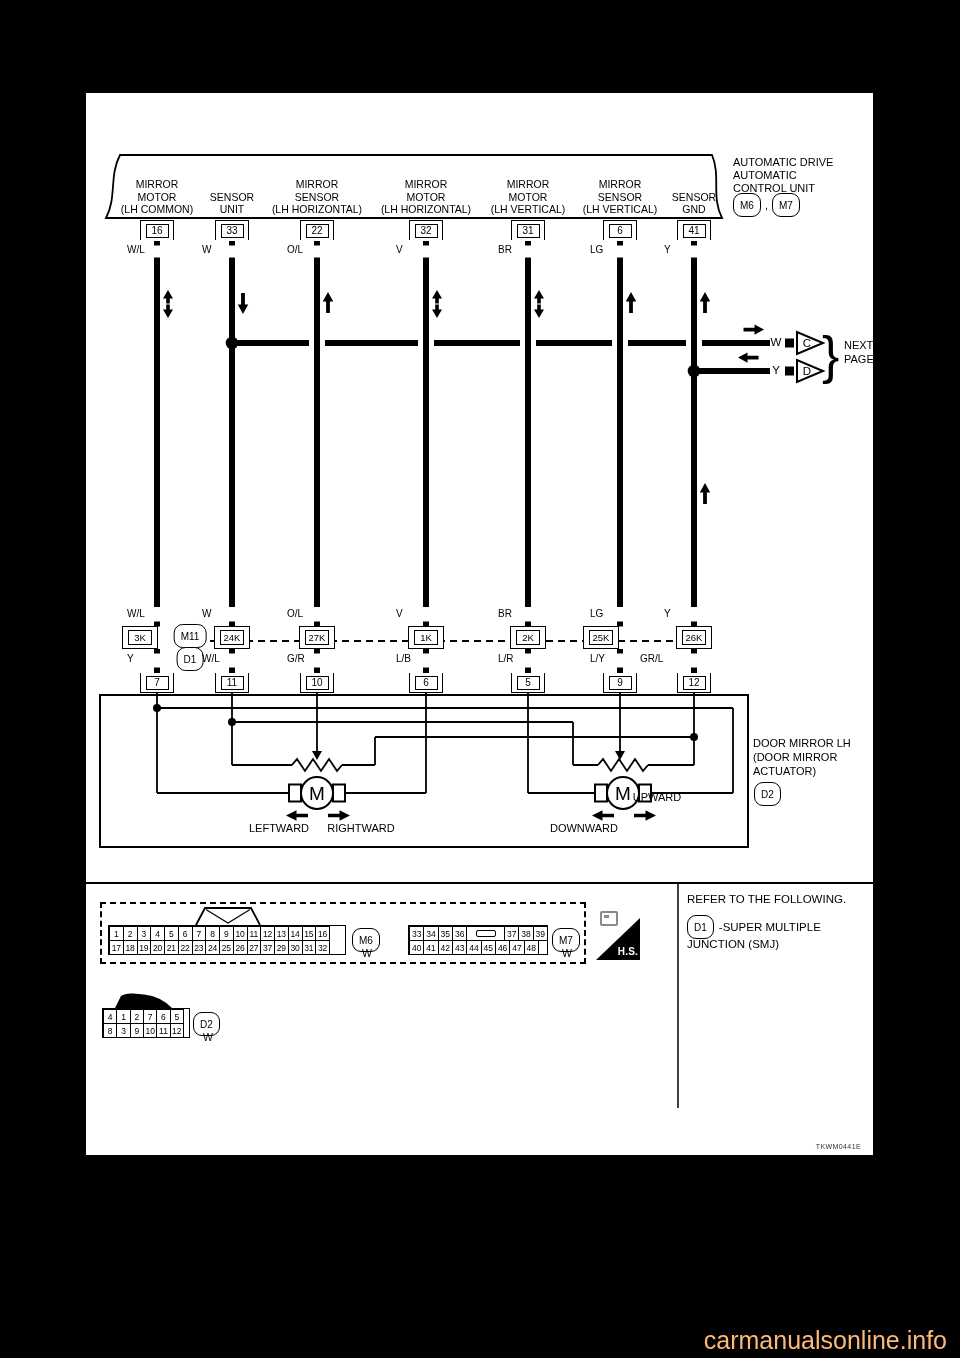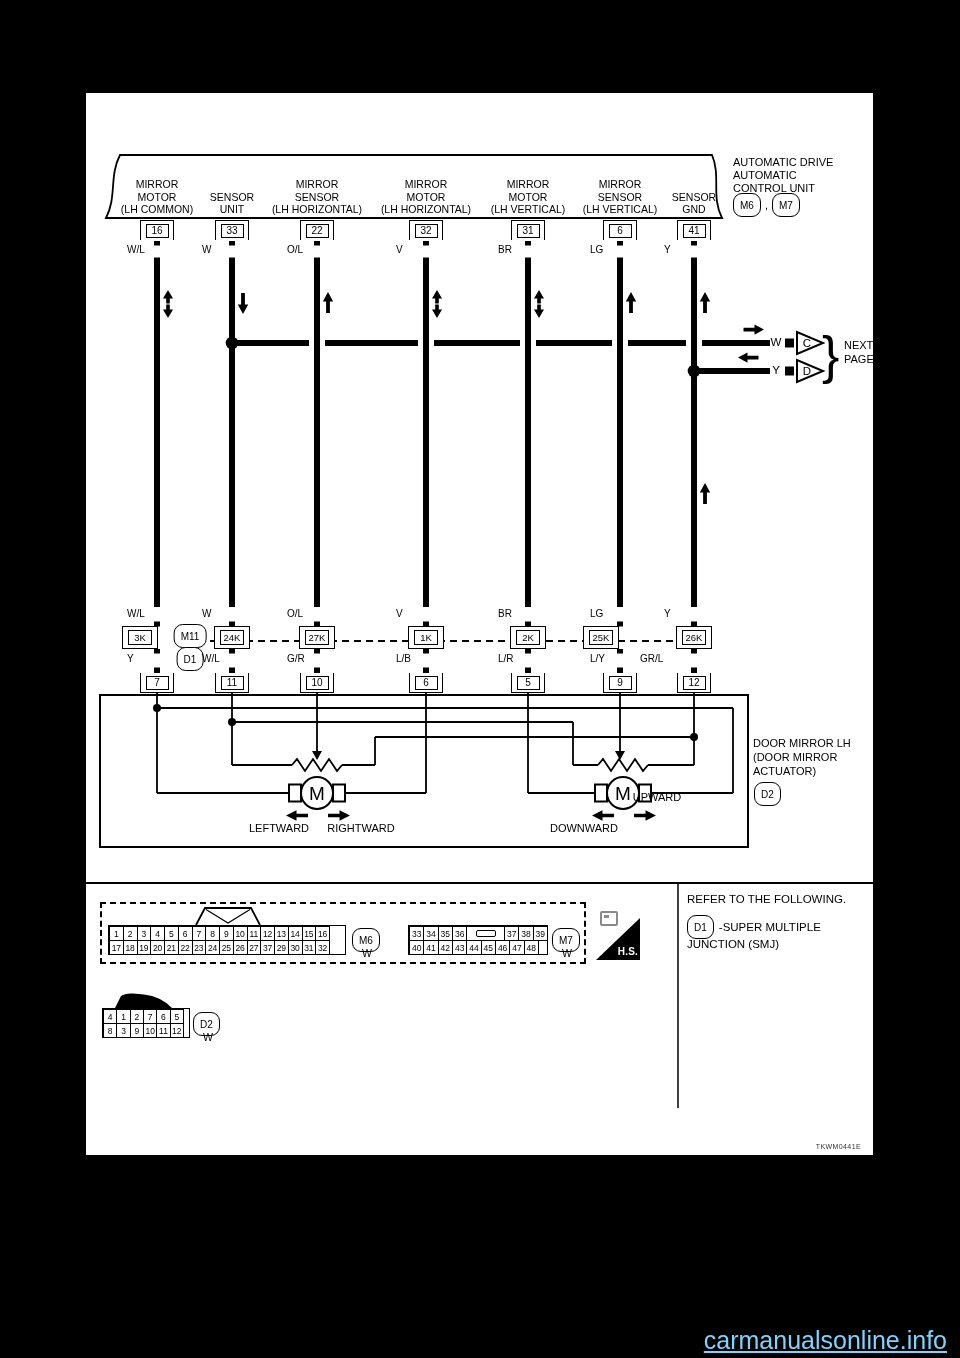--- a/index.html
+++ b/index.html
@@ -59,21 +59,21 @@
   .hs-label{position:absolute;right:2px;bottom:3px;color:#fff;font-size:10px;font-weight:bold;letter-spacing:0.2px;}
   .hs-icon{position:absolute;left:4px;top:5px;width:14px;height:11px;border:2px solid #8a8a8a;border-radius:2px;}
   .hs-icon::after{content:"";position:absolute;left:2px;top:2px;width:5px;height:3px;background:#8a8a8a;}
 
   .refer{left:601px;top:800px;font-size:11.5px;}
   .d1row{left:601px;top:822px;display:flex;align-items:center;gap:5px;font-size:11.5px;}
   .d1wrap{left:601px;top:845px;font-size:11.5px;}
   .wcolor{font-size:10.5px;transform:translateX(-50%);}
 
   .figcode{top:1050px;right:12px;font-size:7px;letter-spacing:0.4px;color:#333;}
-  .watermark{position:absolute;top:1326px;right:13px;font-size:25px;color:#7dd3fc;text-decoration:underline;}
+  .watermark{position:absolute;top:1326px;right:13px;font-size:25px;color:#fdba74;}
 </style>
 </head>
 <body>
 
 <div class="stage">
   <div class="page">
 
     <svg class="wires" width="787" height="1062" viewBox="0 0 787 1062">
 
       <path d="M 34 62 L 626 62 C 635 83 625 104 636 125 L 20 125 C 31 104 23 83 34 62 Z" fill="none" stroke="#000" stroke-width="1.8"></path>

